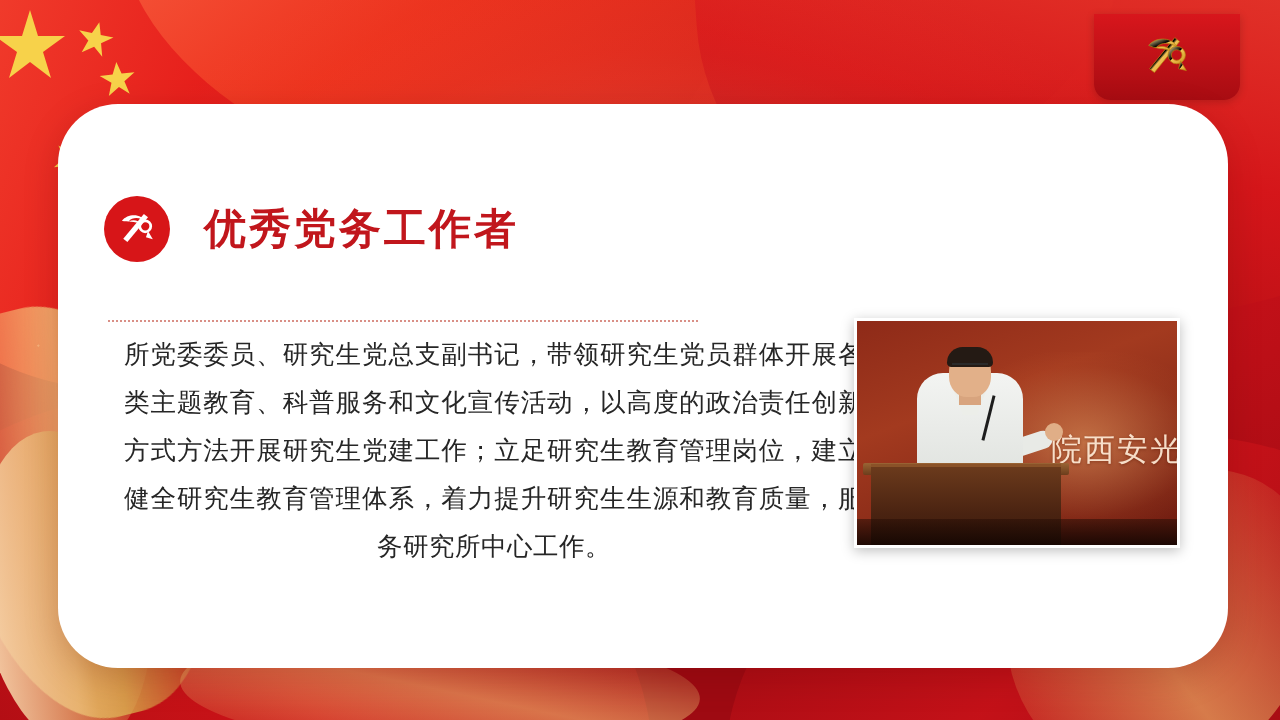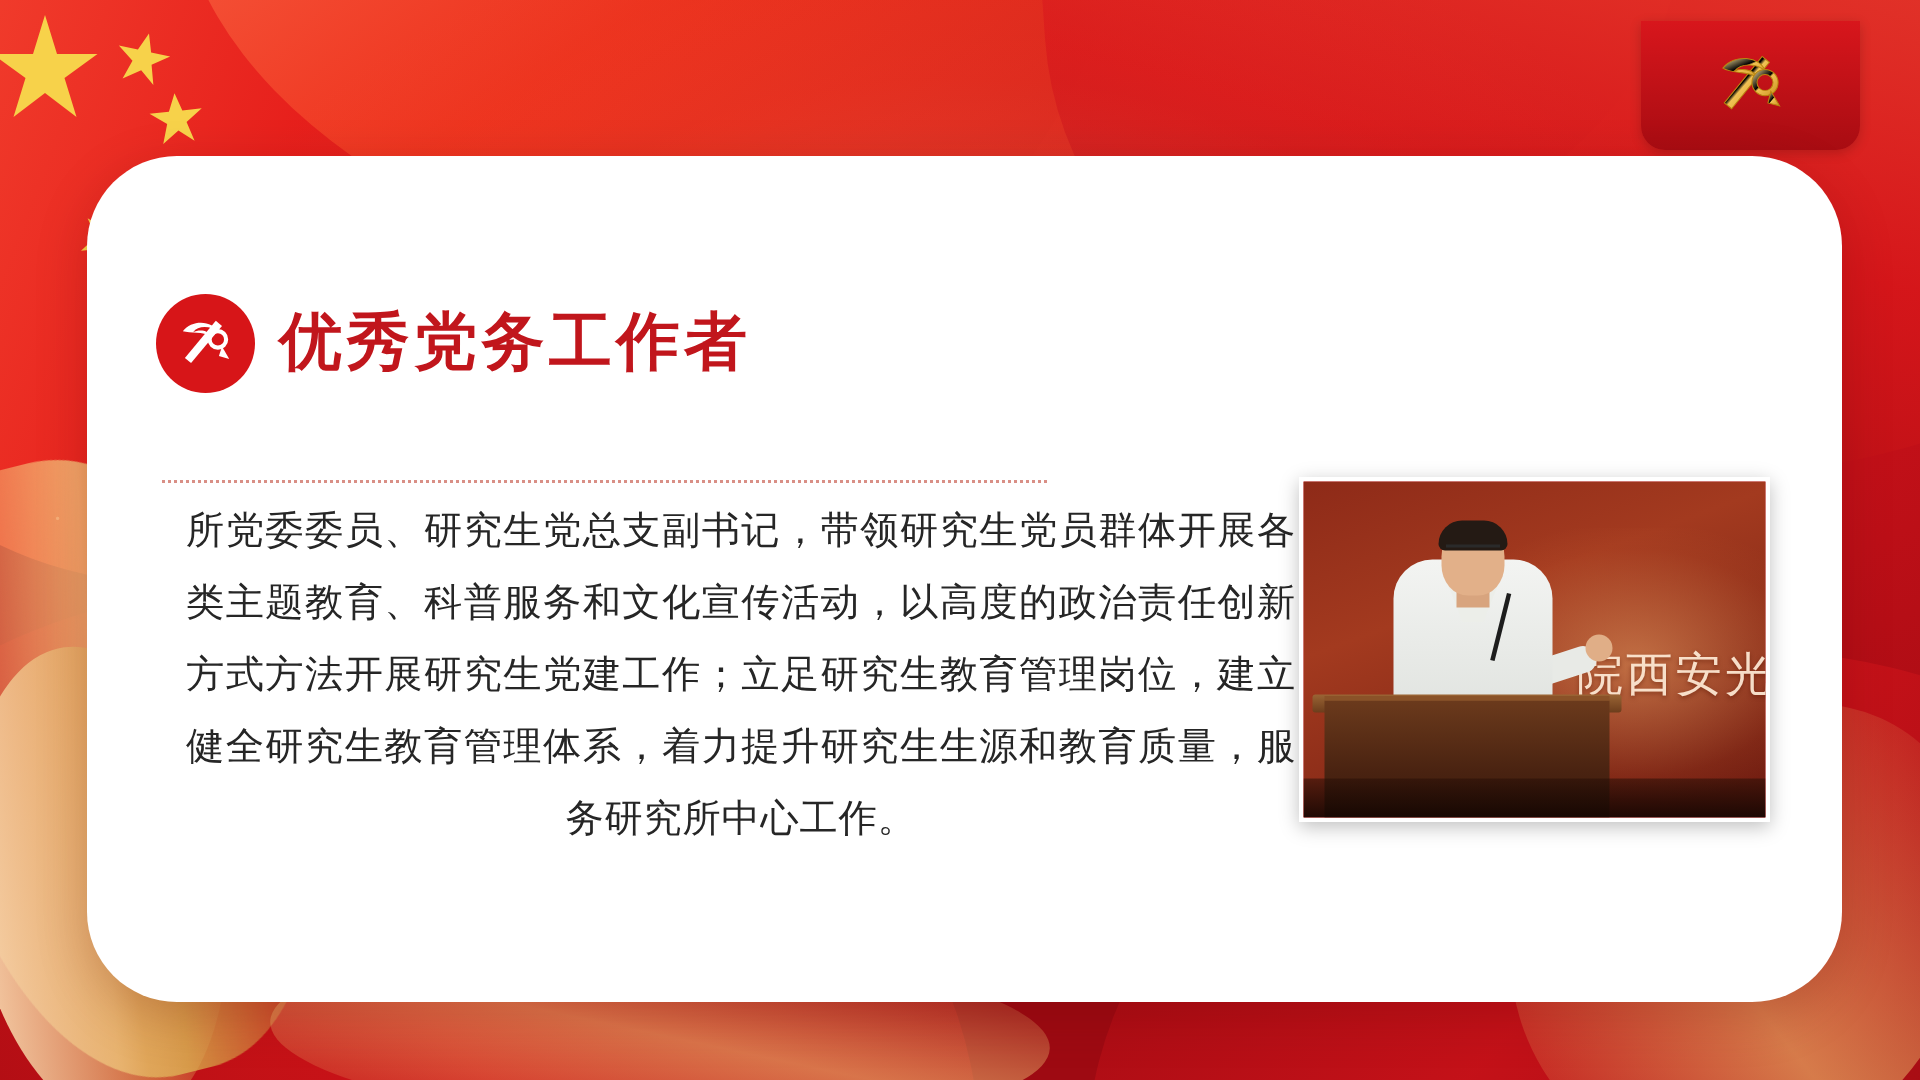--- a/index.html
+++ b/index.html
@@ -179,21 +179,21 @@
     width: 66px;
     height: 66px;
     border-radius: 50%;
     background: #d71518;
     display: flex;
     align-items: center;
     justify-content: center;
     flex: none;
   }
   .title-main {
-    margin-left: 16px;
+    margin-left: 34px;
     color: #c1161c;
     font-family: "Liberation Serif", serif;
     font-weight: bold;
     font-size: 42px;
     letter-spacing: 3px;
     line-height: 1;
   }
 
   .name-line {
     position: absolute;
@@ -236,21 +236,22 @@
   
   .photo {
     position: absolute;
     right: 48px;
     top: 214px;
     width: 308px;
     height: 224px;
     border: 3px solid #ffffff;
     box-shadow: 0 3px 12px rgba(0,0,0,0.25);
     overflow: hidden;
-    background: #b91c1c;
+    background: #ef4444;
+    padding-left: 12px;
   }
   .photo .hall-bg {
     position: absolute;
     inset: 0;
     background: linear-gradient(160deg, #8e2a18 0%, #a33a1f 35%, #6d1b10 100%);
   }
   .photo .hall-glow {
     position: absolute;
     left: 55%; top: 30%;
     width: 260px; height: 180px;

